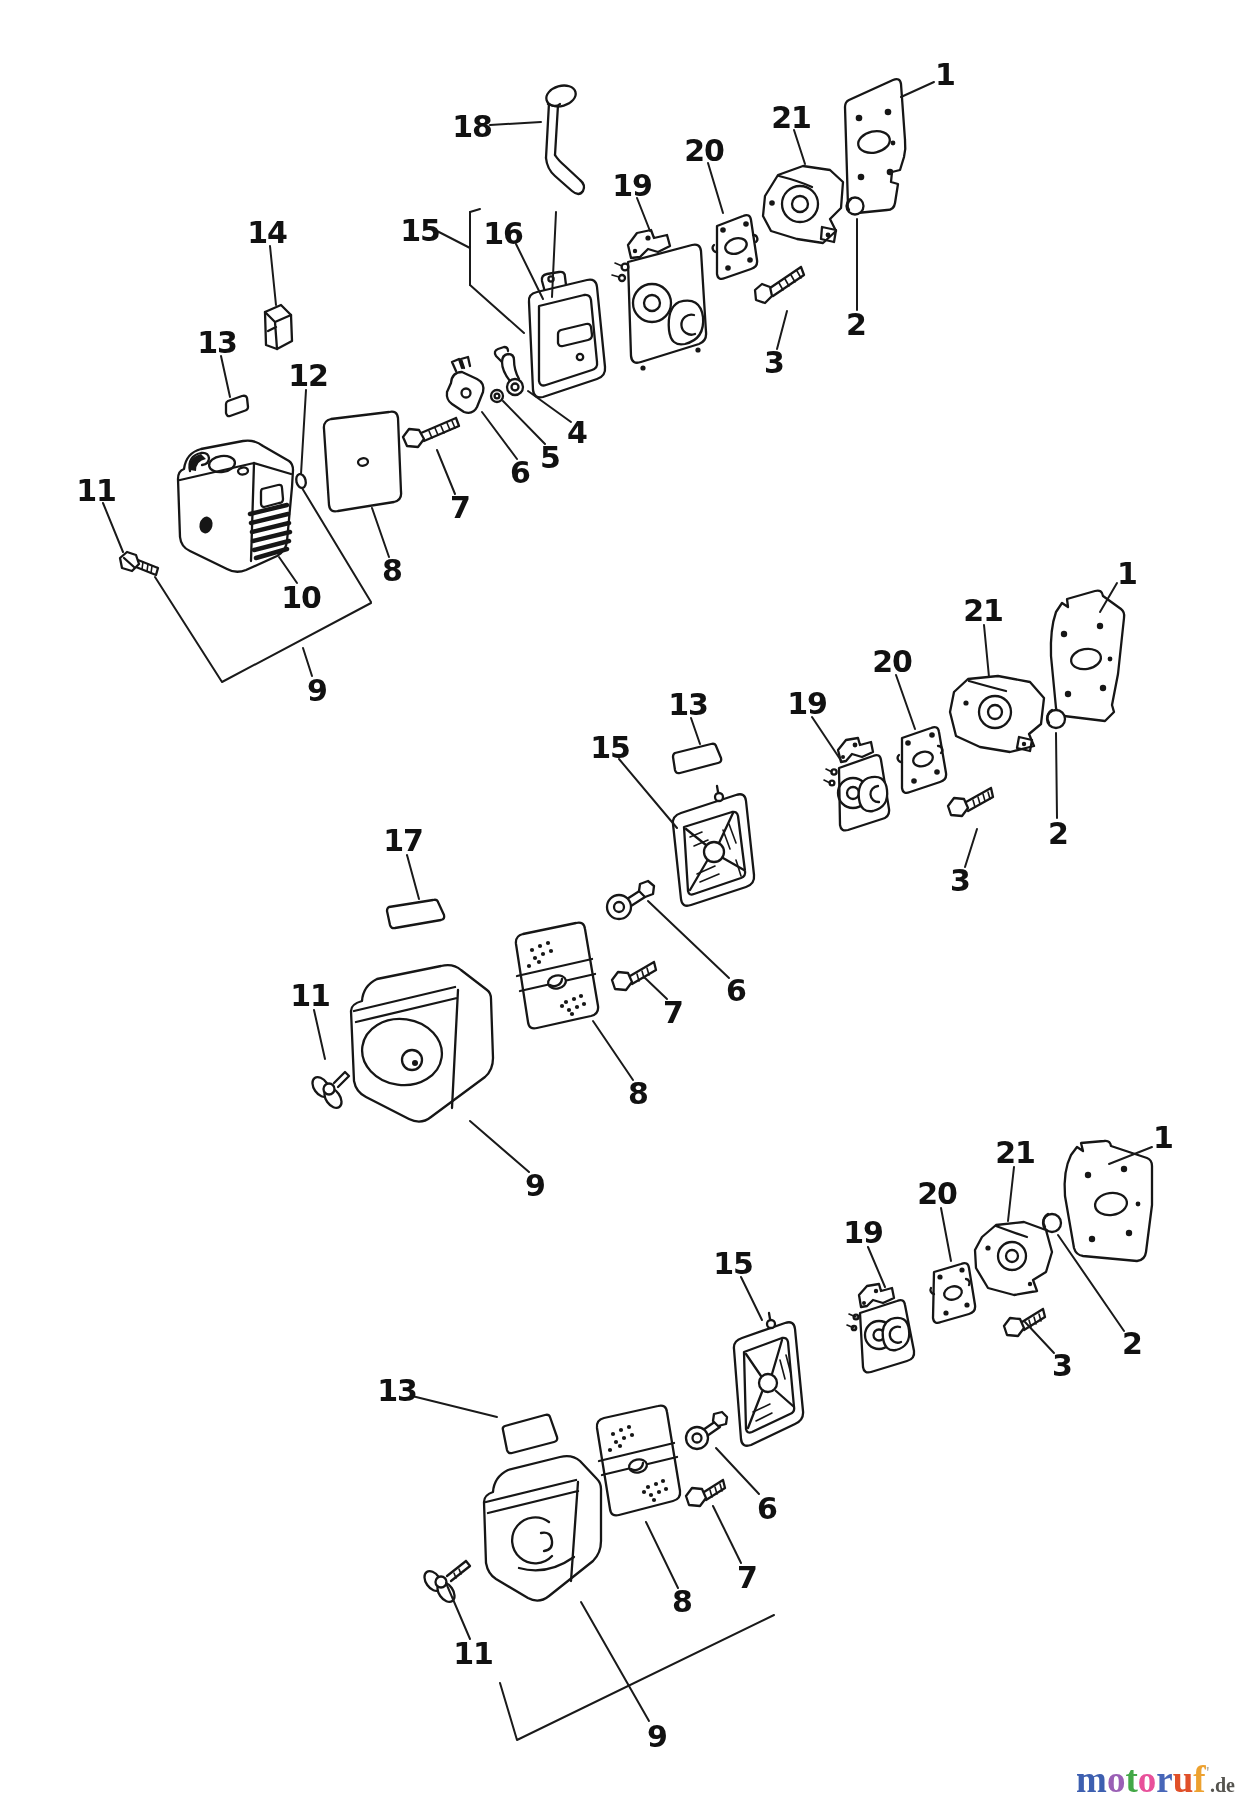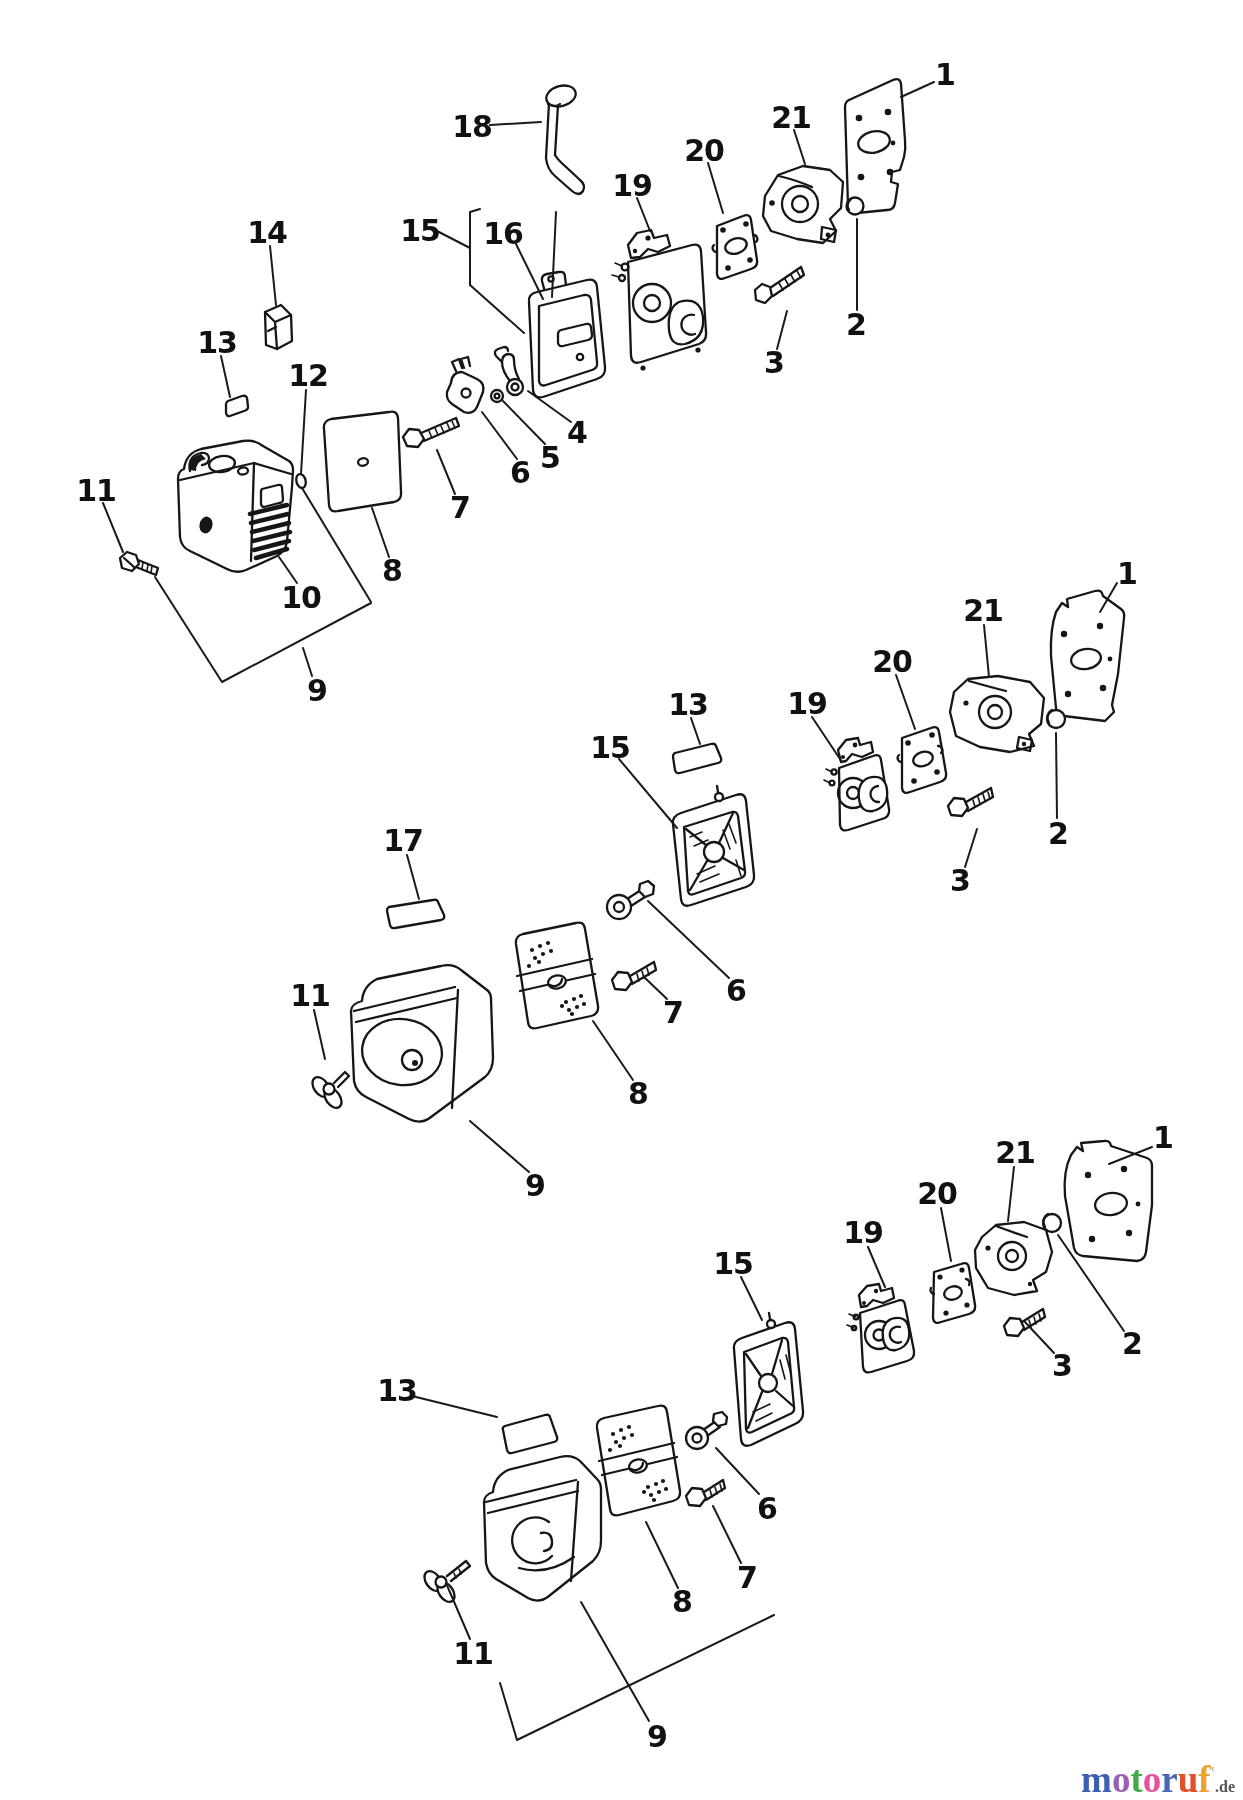--- a/index.html
+++ b/index.html
@@ -9,21 +9,21 @@
   .p{fill:none;stroke:#161616;stroke-width:2.3;stroke-linejoin:round;stroke-linecap:round;}
   .pw{fill:#ffffff;}
   .pf{fill:#161616;stroke:none;}
   .th{fill:none;stroke:#161616;stroke-width:1.6;stroke-linecap:round;}
   .slat{fill:none;stroke:#161616;stroke-width:4.5;stroke-linecap:round;}
   .leader{fill:none;stroke:#1a1a1a;stroke-width:2;stroke-linejoin:round;stroke-linecap:round;}
   .callout{font:700 30px "DejaVu Sans","Liberation Sans",sans-serif;fill:#111;text-anchor:middle;
            dominant-baseline:central;letter-spacing:-1px;}
   .watermark{position:absolute;right:8px;bottom:2px;font-family:"Liberation Serif",serif;
              font-weight:700;font-size:37px;line-height:1;letter-spacing:0px;user-select:none;}
-  .watermark .suffix{font-size:16px;font-weight:700;}
+  .watermark .suffix{font-size:20px;font-weight:700;}
   .watermark .tick{font-size:16px;vertical-align:14px;}
 </style>
 </head>
 <body>
 
 <div class="stage">
   <svg id="diagram-svg" width="1243" height="1800" viewBox="0 0 1243 1800">
 
     <g>
 

